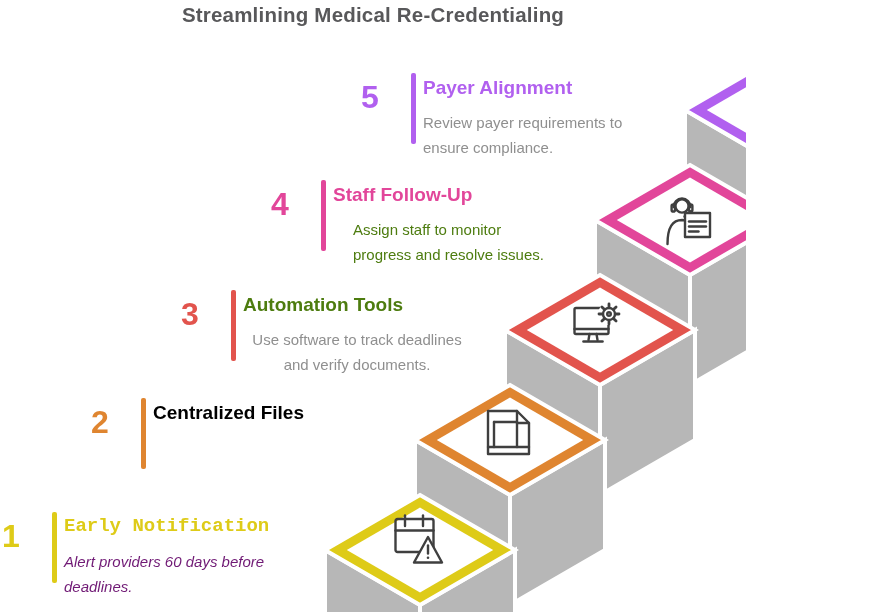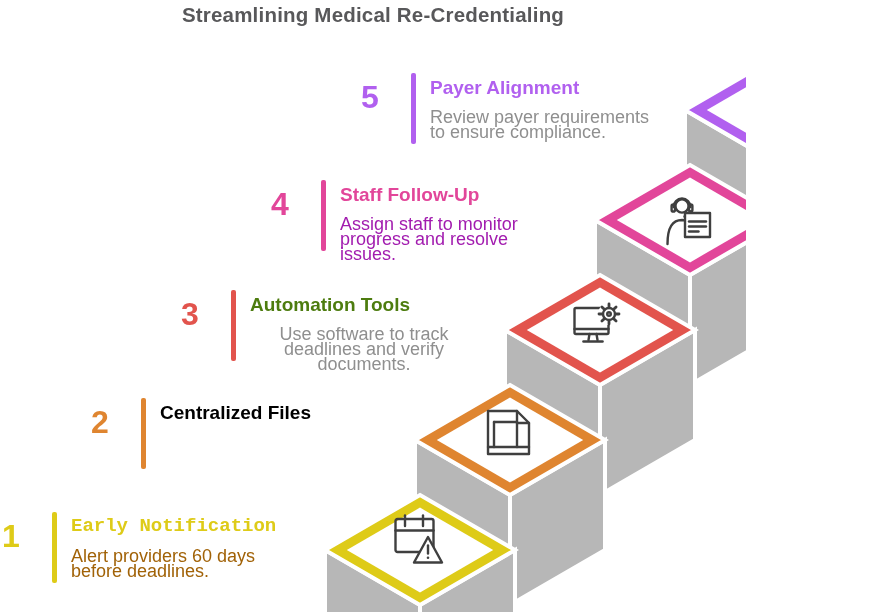--- a/index.html
+++ b/index.html
@@ -11,23 +11,23 @@
     position:absolute;top:3px;left:0;width:100%;margin:0;
     text-align:center;font-size:20.5px;font-weight:700;letter-spacing:.2px;
   }
   .stairs-svg{position:absolute;left:0;top:0;}
   .step-row{position:absolute;width:320px;height:90px;}
   .step-number{
     position:absolute;left:0;top:8px;width:44px;text-align:center;
     font-size:32px;font-weight:700;line-height:1;
   }
   .step-bar{position:absolute;left:63px;top:0;width:5px;height:71px;border-radius:2px;}
-  .step-text{position:absolute;left:82px;top:4px;width:228px;}
+  .step-text{position:absolute;left:75px;top:4px;width:228px;}
   .step-title{font-size:19px;font-weight:700;line-height:1.15;}
-  .step-desc{margin-top:11px;font-size:18px;line-height:15px;}
+  .step-desc{margin-top:11px;font-size:15px;line-height:25px;}
 </style>
 </head>
 <body>
 
 <div class="canvas">
 
   <h1 class="page-title" style="color: rgb(88, 88, 90);">Streamlining Medical Re-Credentialing</h1>
 
   <svg class="stairs-svg" width="869" height="612" viewBox="0 0 869 612">
 
@@ -127,21 +127,21 @@
       <div class="step-title" style="color: rgb(177, 96, 239);">Payer Alignment</div>
       <div class="step-desc" style="color: rgb(143, 143, 143);">Review payer requirements to ensure compliance.</div>
     </div>
   </div>
 
   <div class="step-row" style="left:258px;top:180px;">
     <div class="step-number" style="color: rgb(226, 70, 154);">4</div>
     <div class="step-bar" style="background-color: rgb(226, 70, 154);"></div>
     <div class="step-text">
       <div class="step-title" style="color: rgb(226, 70, 154);">Staff Follow-Up</div>
-      <div class="step-desc" style="color: #a21caf;">Assign staff to monitor progress and resolve issues.</div>
+      <div class="step-desc" style="color: #4d7c0f; margin-left: 20px;">Assign staff to monitor progress and resolve issues.</div>
     </div>
   </div>
 
   <div class="step-row" style="left:168px;top:290px;">
     <div class="step-number" style="color: rgb(226, 84, 77);">3</div>
     <div class="step-bar" style="background-color: rgb(226, 84, 77);"></div>
     <div class="step-text">
       <div class="step-title" style="color: #4d7c0f;">Automation Tools</div>
       <div class="step-desc" style="color: rgb(143, 143, 143); text-align: center;">Use software to track deadlines and verify documents.</div>
     </div>
@@ -153,17 +153,17 @@
     <div class="step-text">
       <div class="step-title" style="color: #000000;">Centralized Files</div>
     </div>
   </div>
 
   <div class="step-row" style="left:-11px;top:512px;">
     <div class="step-number" style="color: rgb(222, 203, 24);">1</div>
     <div class="step-bar" style="background-color: rgb(222, 203, 24);"></div>
     <div class="step-text">
       <div class="step-title" style="color: rgb(222, 203, 24); font-family: Liberation Mono, monospace;">Early Notification</div>
-      <div class="step-desc" style="color: #a16207;">Alert providers 60 days before deadlines.</div>
+      <div class="step-desc" style="color: #701a75; font-style: italic;">Alert providers 60 days before deadlines.</div>
     </div>
   </div>
 
 </div>
 
 </body></html>

